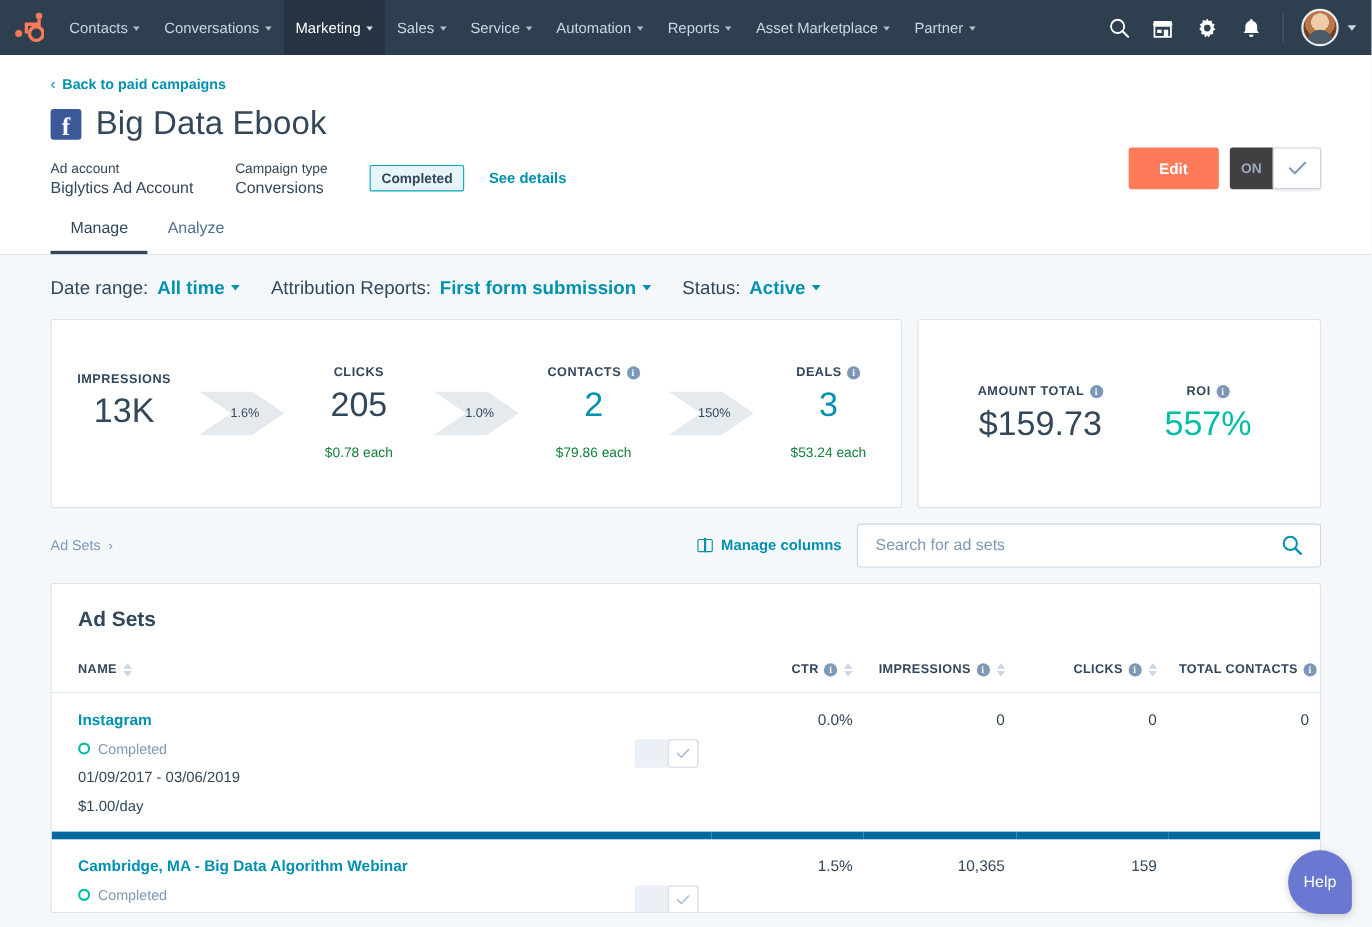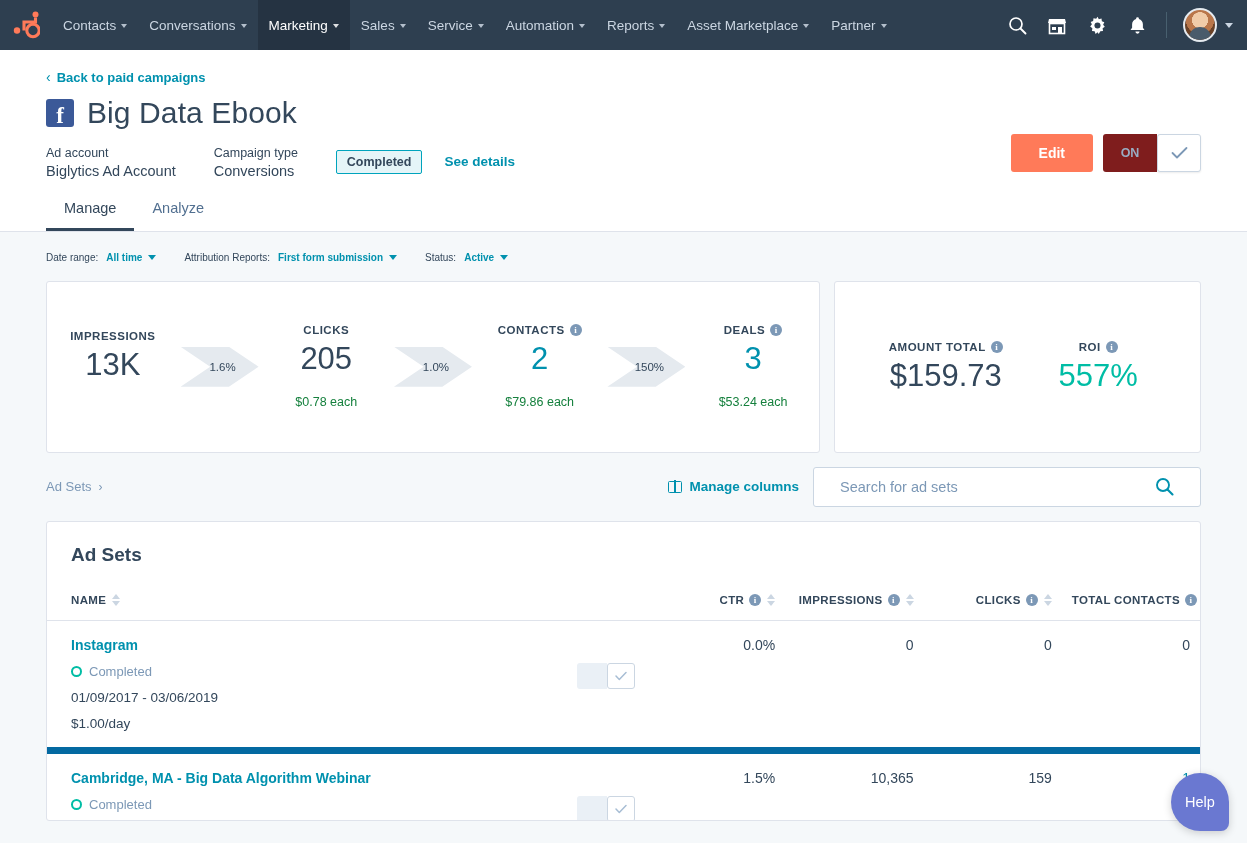--- a/index.html
+++ b/index.html
@@ -85,38 +85,38 @@
     cursor: pointer; margin-left: 22px; margin-bottom: 3px;
   }
   .head-actions { position: absolute; right: 0; bottom: 10px; display: flex; align-items: center; gap: 10px; }
   .btn-edit {
     background: #ff7a59; color: #fff; border: none; border-radius: 3px;
     font-size: 14px; font-weight: bold; padding: 11px 28px; cursor: pointer;
     font-family: "Liberation Sans", sans-serif;
   }
   .toggle-group { display: flex; align-items: stretch; height: 38px; }
   .toggle-off {
-    background: #7f1d1d; color: #99acc2; font-size: 12.5px; font-weight: bold;
+    background: #404040; color: #99acc2; font-size: 12.5px; font-weight: bold;
     display: flex; align-items: center; justify-content: center;
-    width: 54px; border-radius: 3px 0 0 3px; cursor: pointer;
+    width: 39px; border-radius: 3px 0 0 3px; cursor: pointer;
   }
   .toggle-on {
     background: #fff; border: 1px solid #cbd6e2; border-radius: 3px;
     width: 44px; display: flex; align-items: center; justify-content: center;
     cursor: pointer; box-shadow: 0 1px 2px rgba(0,0,0,.08);
   }
   .tabs { display: flex; gap: 0; margin-top: 18px; }
   .tab {
     padding: 0 18px 12px 18px; font-size: 14.5px; color: #516f90;
     cursor: pointer; border-bottom: 3px solid transparent; font-weight: normal;
   }
   .tab.active { color: #33475b; font-weight: normal; border-bottom-color: #33475b; }
 
   
-  .filters { display: flex; align-items: center; gap: 6px; padding: 20px 46px 0 46px; font-size: 10px; }
+  .filters { display: flex; align-items: center; gap: 6px; padding: 20px 46px 0 46px; font-size: 17px; }
   .flabel { color: #33475b; margin-right: 2px; }
   .fvalue {
     color: #0091ae; font-weight: bold; cursor: pointer;
     display: inline-flex; align-items: center; gap: 6px; margin-right: 22px;
   }
   .fvalue .caret {
     width: 0; height: 0; border-left: 4px solid transparent;
     border-right: 4px solid transparent; border-top: 5px solid #0091ae;
   }
 
@@ -163,22 +163,22 @@
   }
   .cols-ico {
     width: 14px; height: 12px; border: 1.6px solid #0091ae; border-radius: 1.5px;
     position: relative; display: inline-block;
   }
   .cols-ico::after {
     content: ""; position: absolute; left: 4.5px; top: -1.6px; bottom: -1.6px;
     width: 1.6px; background: #0091ae;
   }
   .searchbox {
-    width: 388px; height: 40px; background: #fff; border: 1px solid #cbd6e2;
-    border-radius: 3px; display: flex; align-items: center; padding: 0 26px;
+    width: 422px; height: 40px; background: #fff; border: 1px solid #cbd6e2;
+    border-radius: 3px; display: flex; align-items: center; padding: 0 16px;
   }
   .searchbox input {
     border: none; outline: none; flex: 1; font-size: 14.5px; color: #33475b;
     font-family: "Liberation Sans", sans-serif; background: transparent;
   }
   .searchbox input::placeholder { color: #7c98b6; }
 
   
   .table-card {
     margin: 14px 46px 0 46px; background: #fff; border: 1px solid #dfe3eb;

